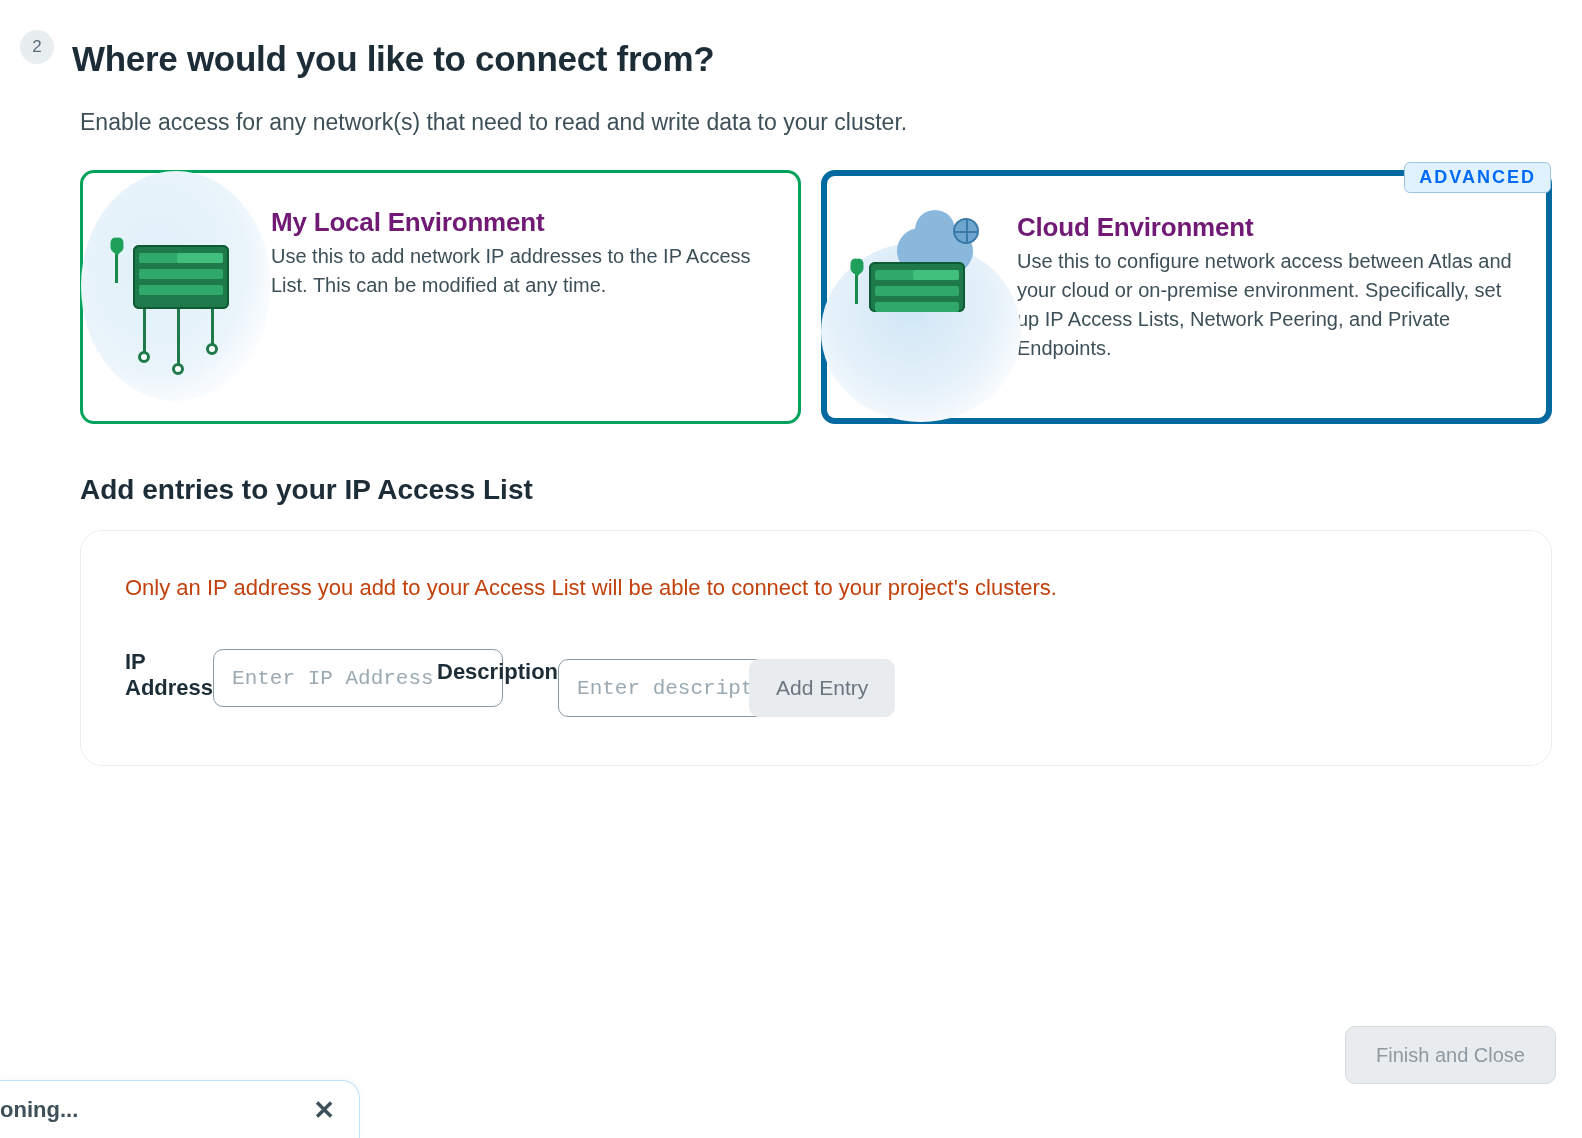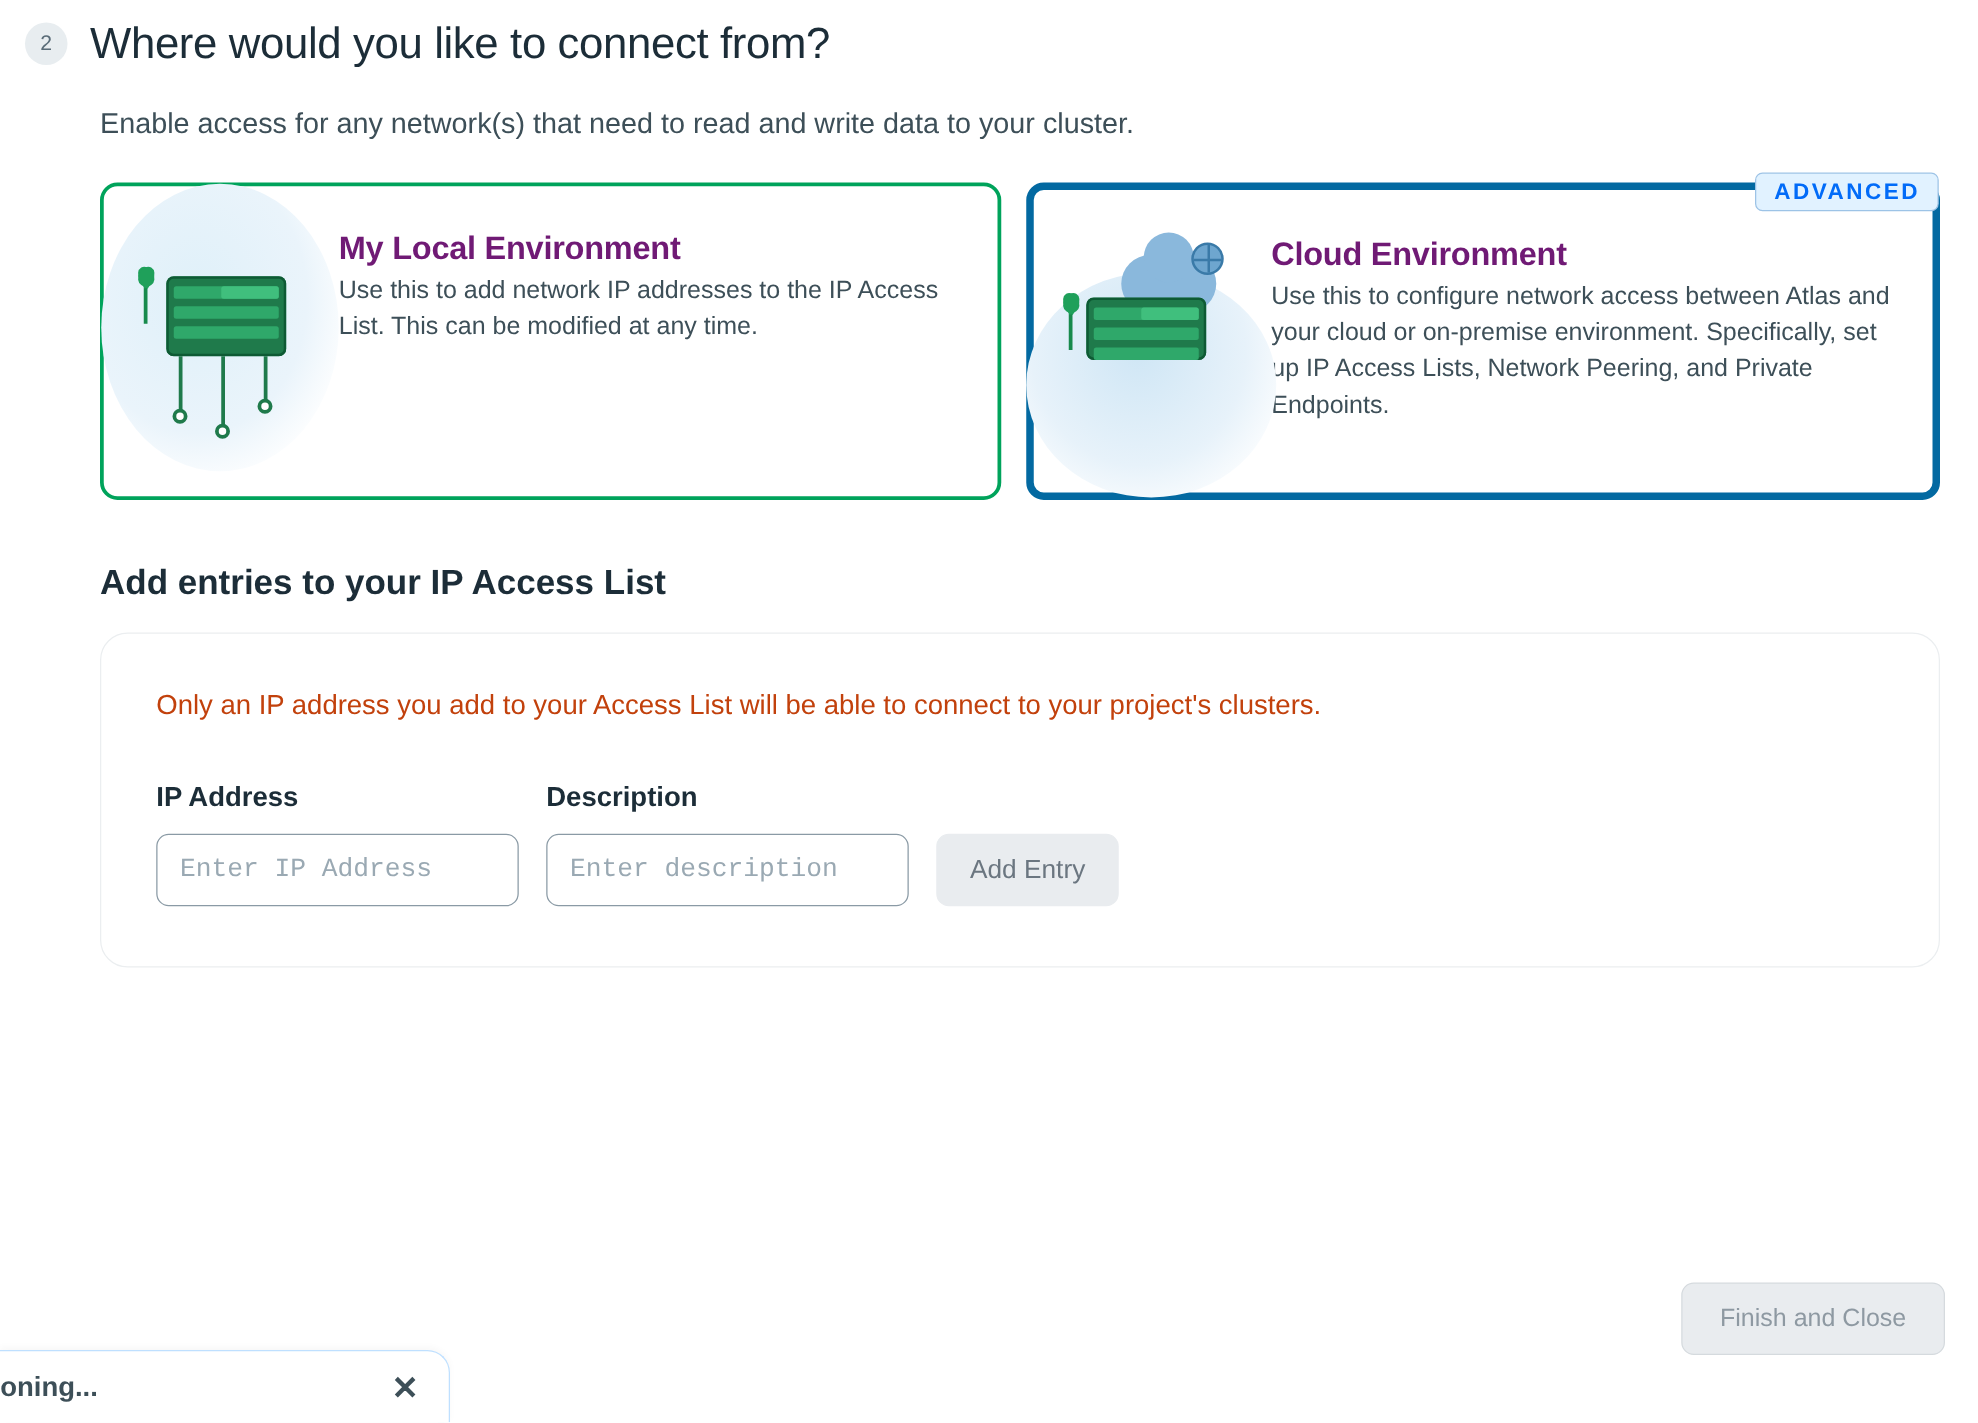--- a/index.html
+++ b/index.html
@@ -34,23 +34,24 @@
     color: #5a6c78;
     display: flex;
     align-items: center;
     justify-content: center;
     font-size: 17px;
     font-weight: 500;
     flex-shrink: 0;
   }
   .step-title {
     font-size: 35px;
-    font-weight: 400;
+    font-weight: 700;
     color: #1c2d38;
     letter-spacing: -0.3px;
+    margin-top: 24px;
   }
   .step-subtitle {
     font-size: 23px;
     color: #3d4f58;
     margin: 0 0 34px 60px;
     font-weight: 400;
   }
   .cards {
     display: flex;
     gap: 20px;
@@ -122,21 +123,21 @@
     color: #c2410c;
     margin-bottom: 48px;
   }
   .form-row {
     display: flex;
     gap: 22px;
     align-items: flex-end;
   }
   .form-group {
     display: flex;
-    flex-direction: column;
+    flex-direction: row;
   }
   .form-group label {
     font-size: 22px;
     font-weight: 700;
     color: #1c2d38;
     margin-bottom: 16px;
   }
   .text-input {
     height: 58px;
     border: 1px solid #8a9aa5;

